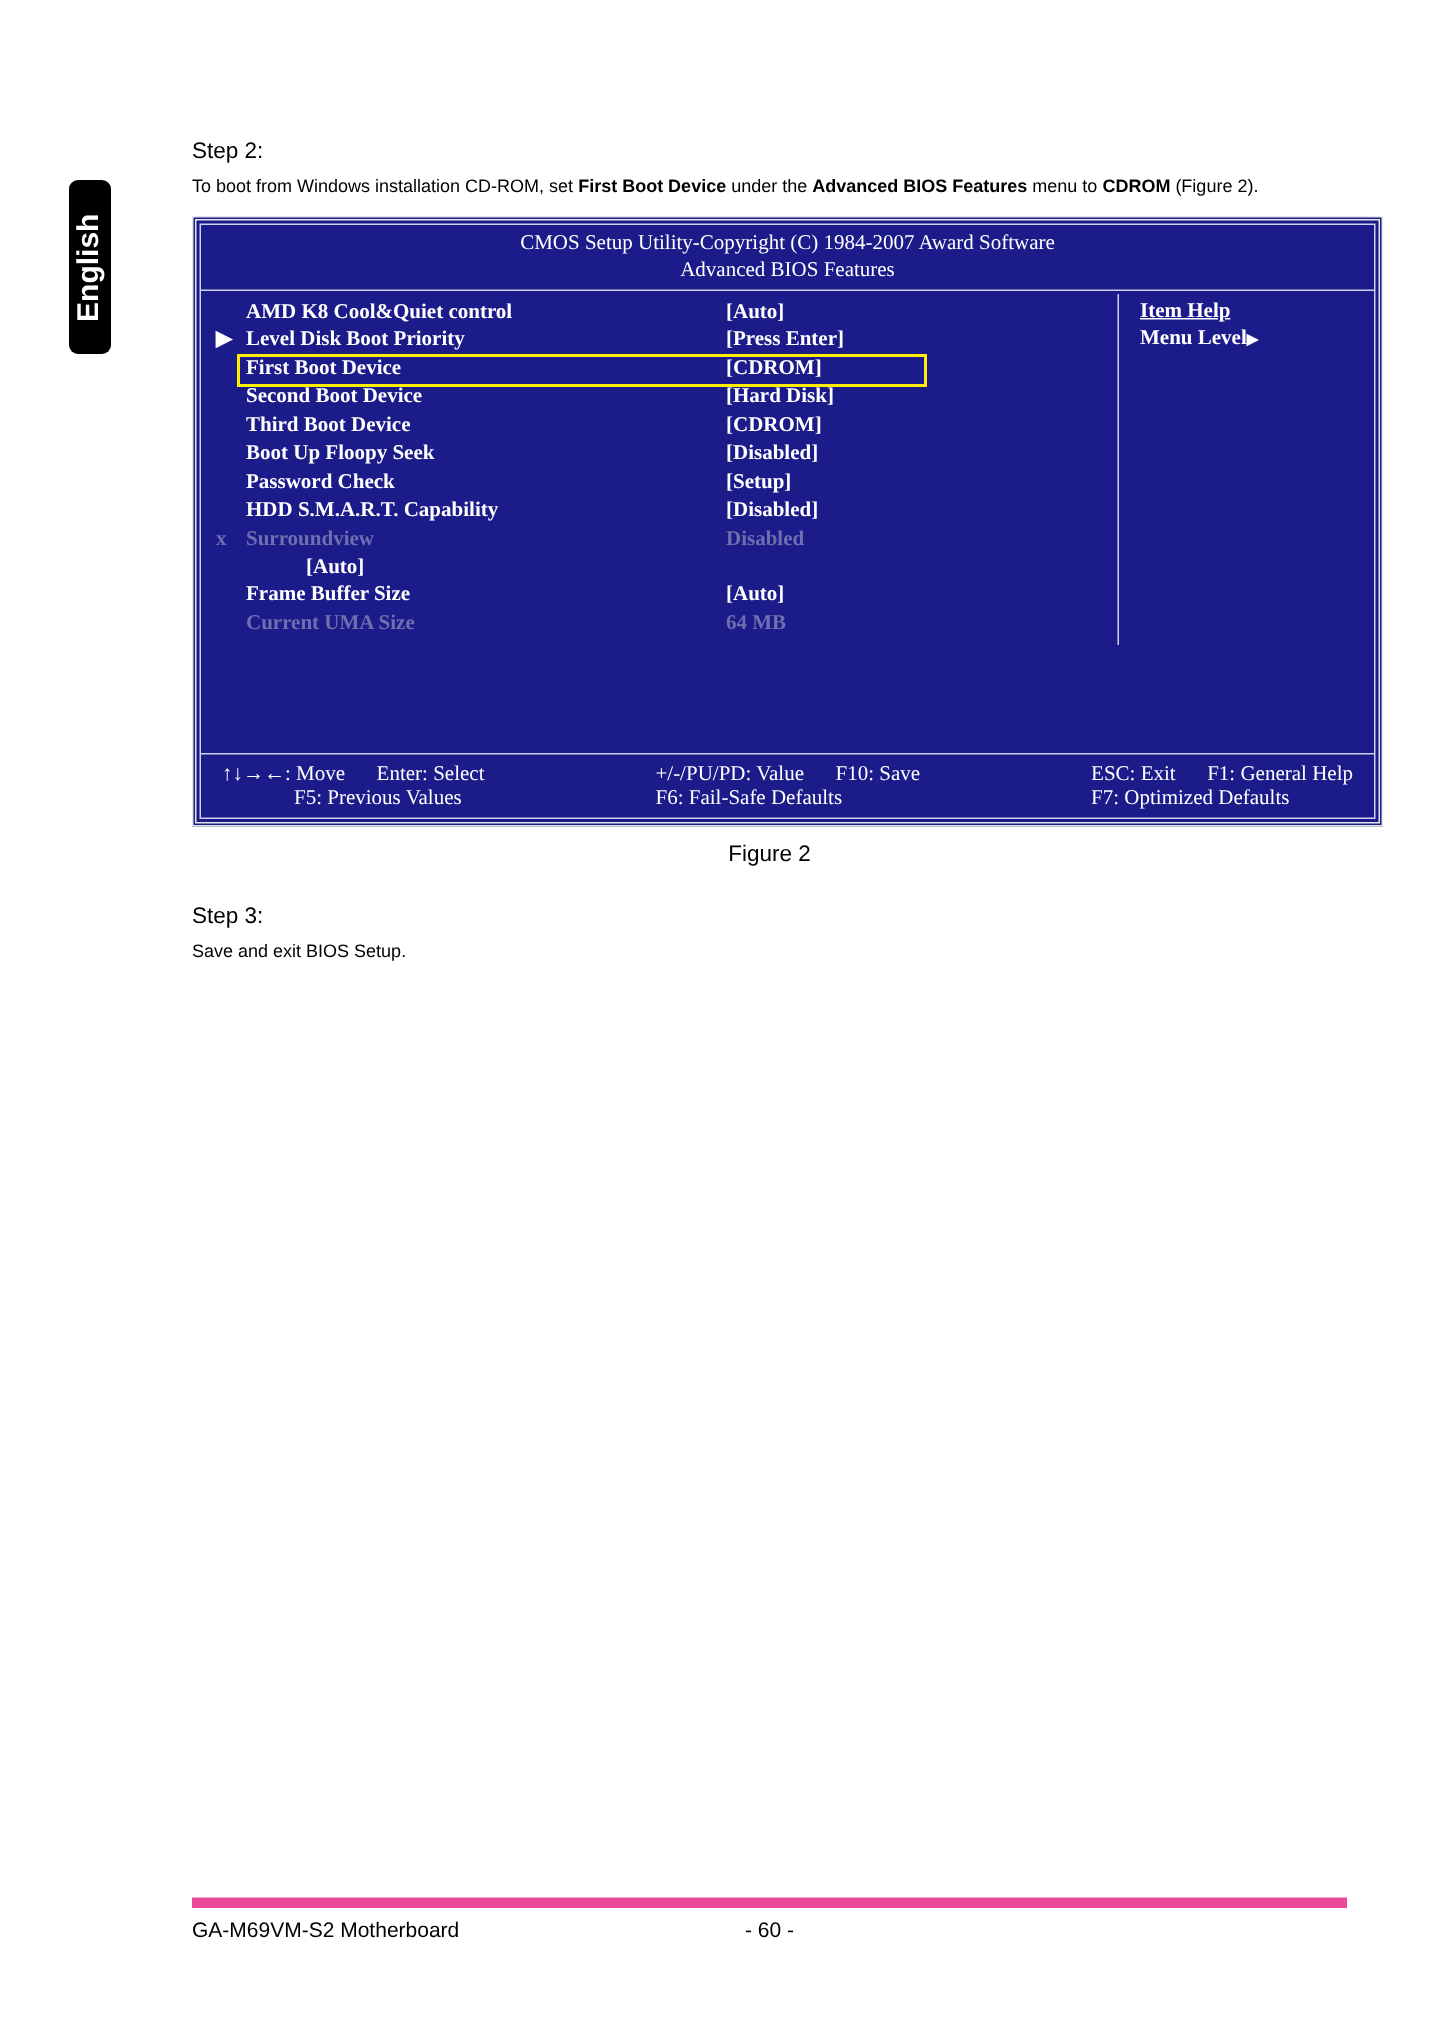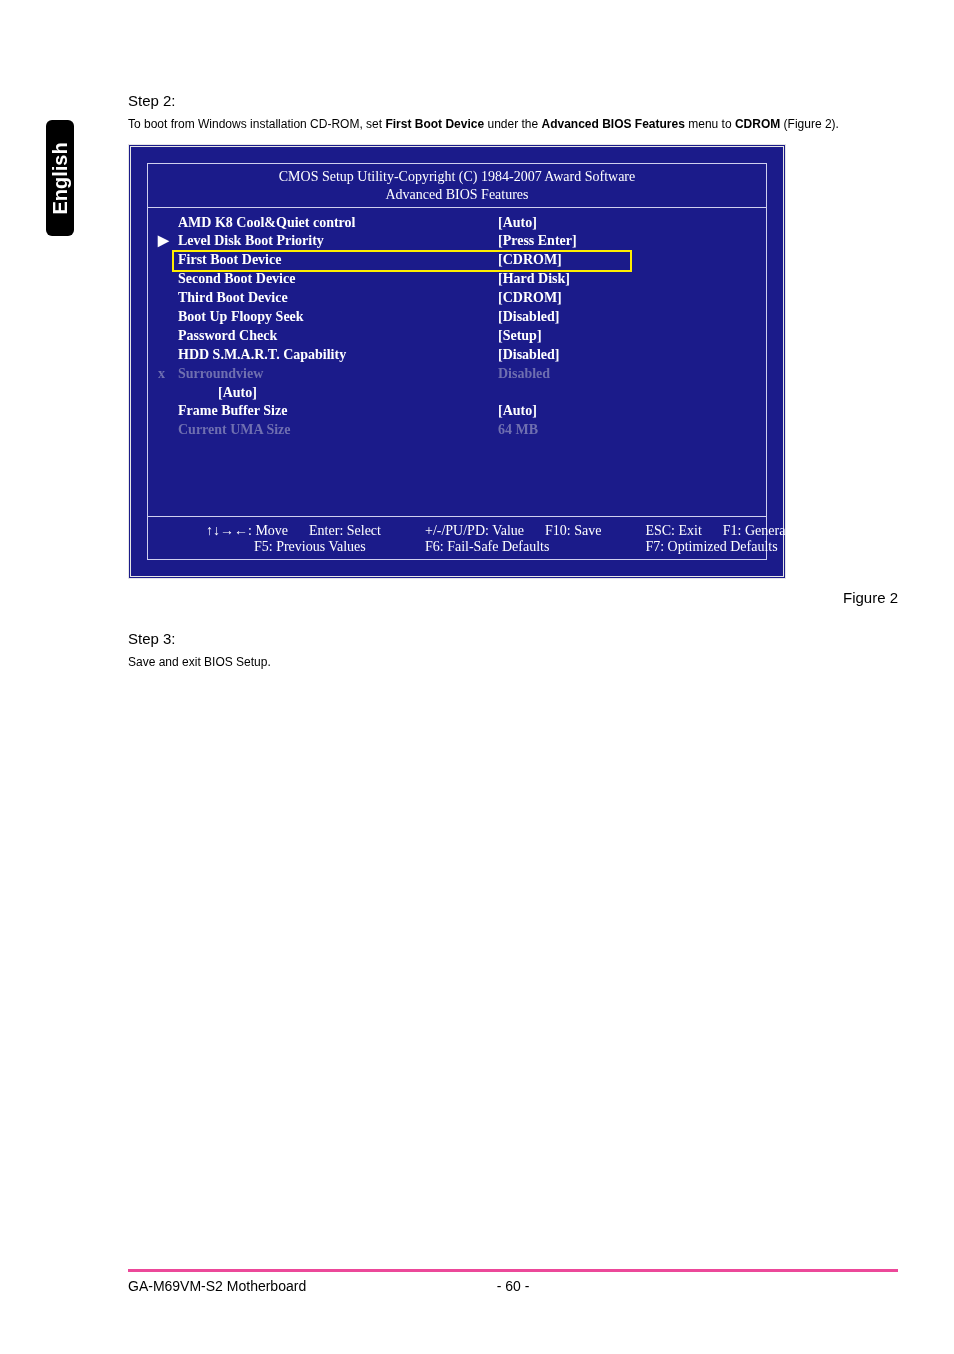--- a/index.html
+++ b/index.html
@@ -33,28 +33,28 @@
   .content {
     position: absolute;
     left: 128px;
     top: 92px;
     width: 770px;
   }
   .step-label { font-size: 15px; margin-bottom: 6px; }
   .step-body { font-size: 12px; line-height: 1.6; text-align: justify; margin-bottom: 10px; }
   .bold { font-weight: bold; }
   .bios-box {
-    width: 658px;
+    width: 794px;
     background: #1b1b8a;
     color: #fff;
     border: 3px double #e6e6e6;
     font-family: "Times New Roman", Times, serif;
     font-size: 14px;
     position: relative;
-    padding: 16px;
+    padding: 2px;
   }
   .bios-inner {
     border: 1px solid #cfcfef;
     padding: 4px 6px 2px 6px;
   }
   .bios-title { text-align: center; line-height: 1.3; margin-bottom: 2px; }
   .bios-hr { border: none; border-top: 1px solid #cfcfef; margin: 2px -6px; }
   .bios-body { display: flex; font-weight: bold; }
   .bios-left { flex: 1; padding: 4px 2px 4px 4px; }
   .bios-right {
@@ -73,28 +73,28 @@
     pointer-events: none;
   }
   .help-title { text-decoration: underline; }
   .help-level { margin-top: 2px; }
   .bios-foot {
     display: flex;
     justify-content: space-between;
     padding: 4px 8px 2px 8px;
     font-size: 14px;
   }
-  .bios-foot .col { white-space: nowrap; margin-left: 44px; }
-  .fig-caption { text-align: right; font-size: 15px; margin: 10px 0 24px 0; }
+  .bios-foot .col { white-space: nowrap; }
+  .fig-caption { text-align: center; font-size: 15px; margin: 10px 0 24px 0; }
   .footer {
     position: absolute;
     left: 128px;
     bottom: 60px;
     width: 770px;
-    border-top: 3px solid #ec4899;
+    border-top: 7px solid #ec4899;
     padding-top: 6px;
     display: flex;
     justify-content: space-between;
     font-size: 14px;
   }
   .footer .pg { position: absolute; left: 50%; transform: translateX(-50%); }
   .tri { font-size: 10px; }
 </style>
 </head>
 <body>
@@ -173,20 +173,26 @@
               <span class="marker"></span>
               <span class="label">Frame Buffer Size</span>
               <span class="value">[Auto]</span>
             </div>
             <div class="bios-row dim">
               <span class="marker"></span>
               <span class="label">Current UMA Size</span>
               <span class="value">64 MB</span>
             </div>
           </div>
+        <div class="bios-right">
+          <div class="help-title">Item Help</div>
+          <div class="help-level">
+            <span>Menu Level</span><span class="tri">▶</span>
+          </div>
+        </div>
       </div>
       <div style="height:70px;"></div>
       <hr class="bios-hr">
       <div class="bios-foot">
         <div class="col">
           <span>↑↓→←: Move</span>&nbsp;&nbsp;&nbsp;&nbsp;&nbsp;&nbsp;<span>Enter: Select</span><br>
           <span style="padding-left:48px;">F5: Previous Values</span>
         </div>
         <div class="col">
           <span>+/-/PU/PD: Value</span>&nbsp;&nbsp;&nbsp;&nbsp;&nbsp;&nbsp;<span>F10: Save</span><br>

